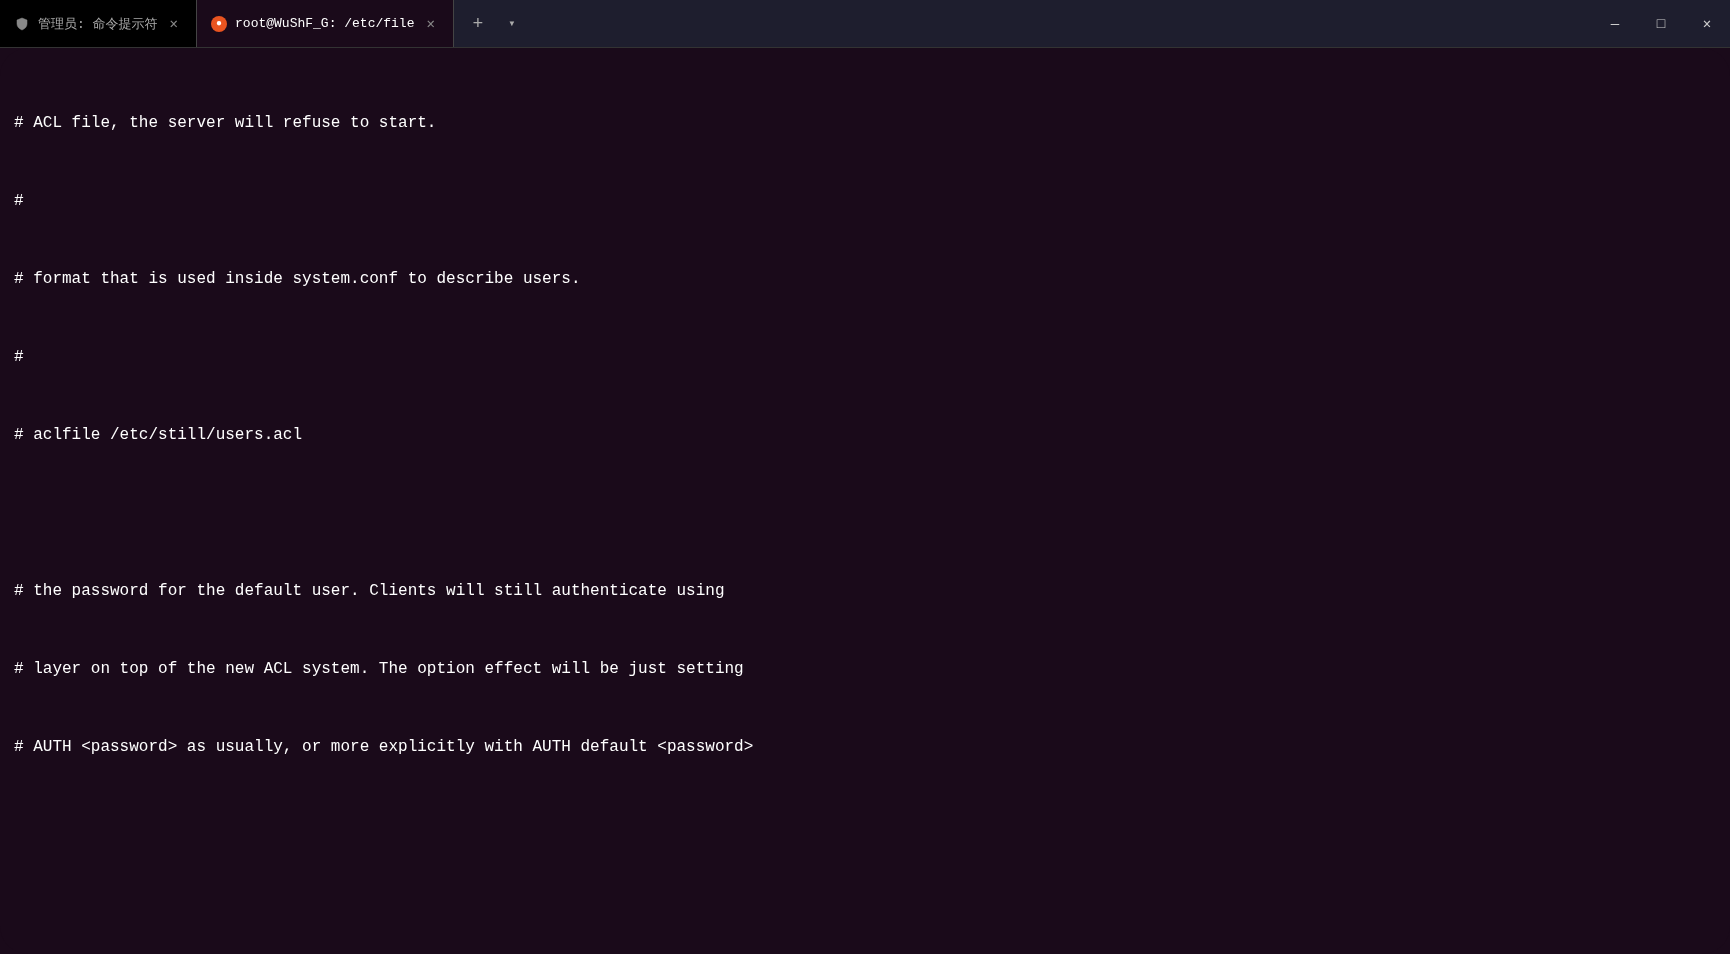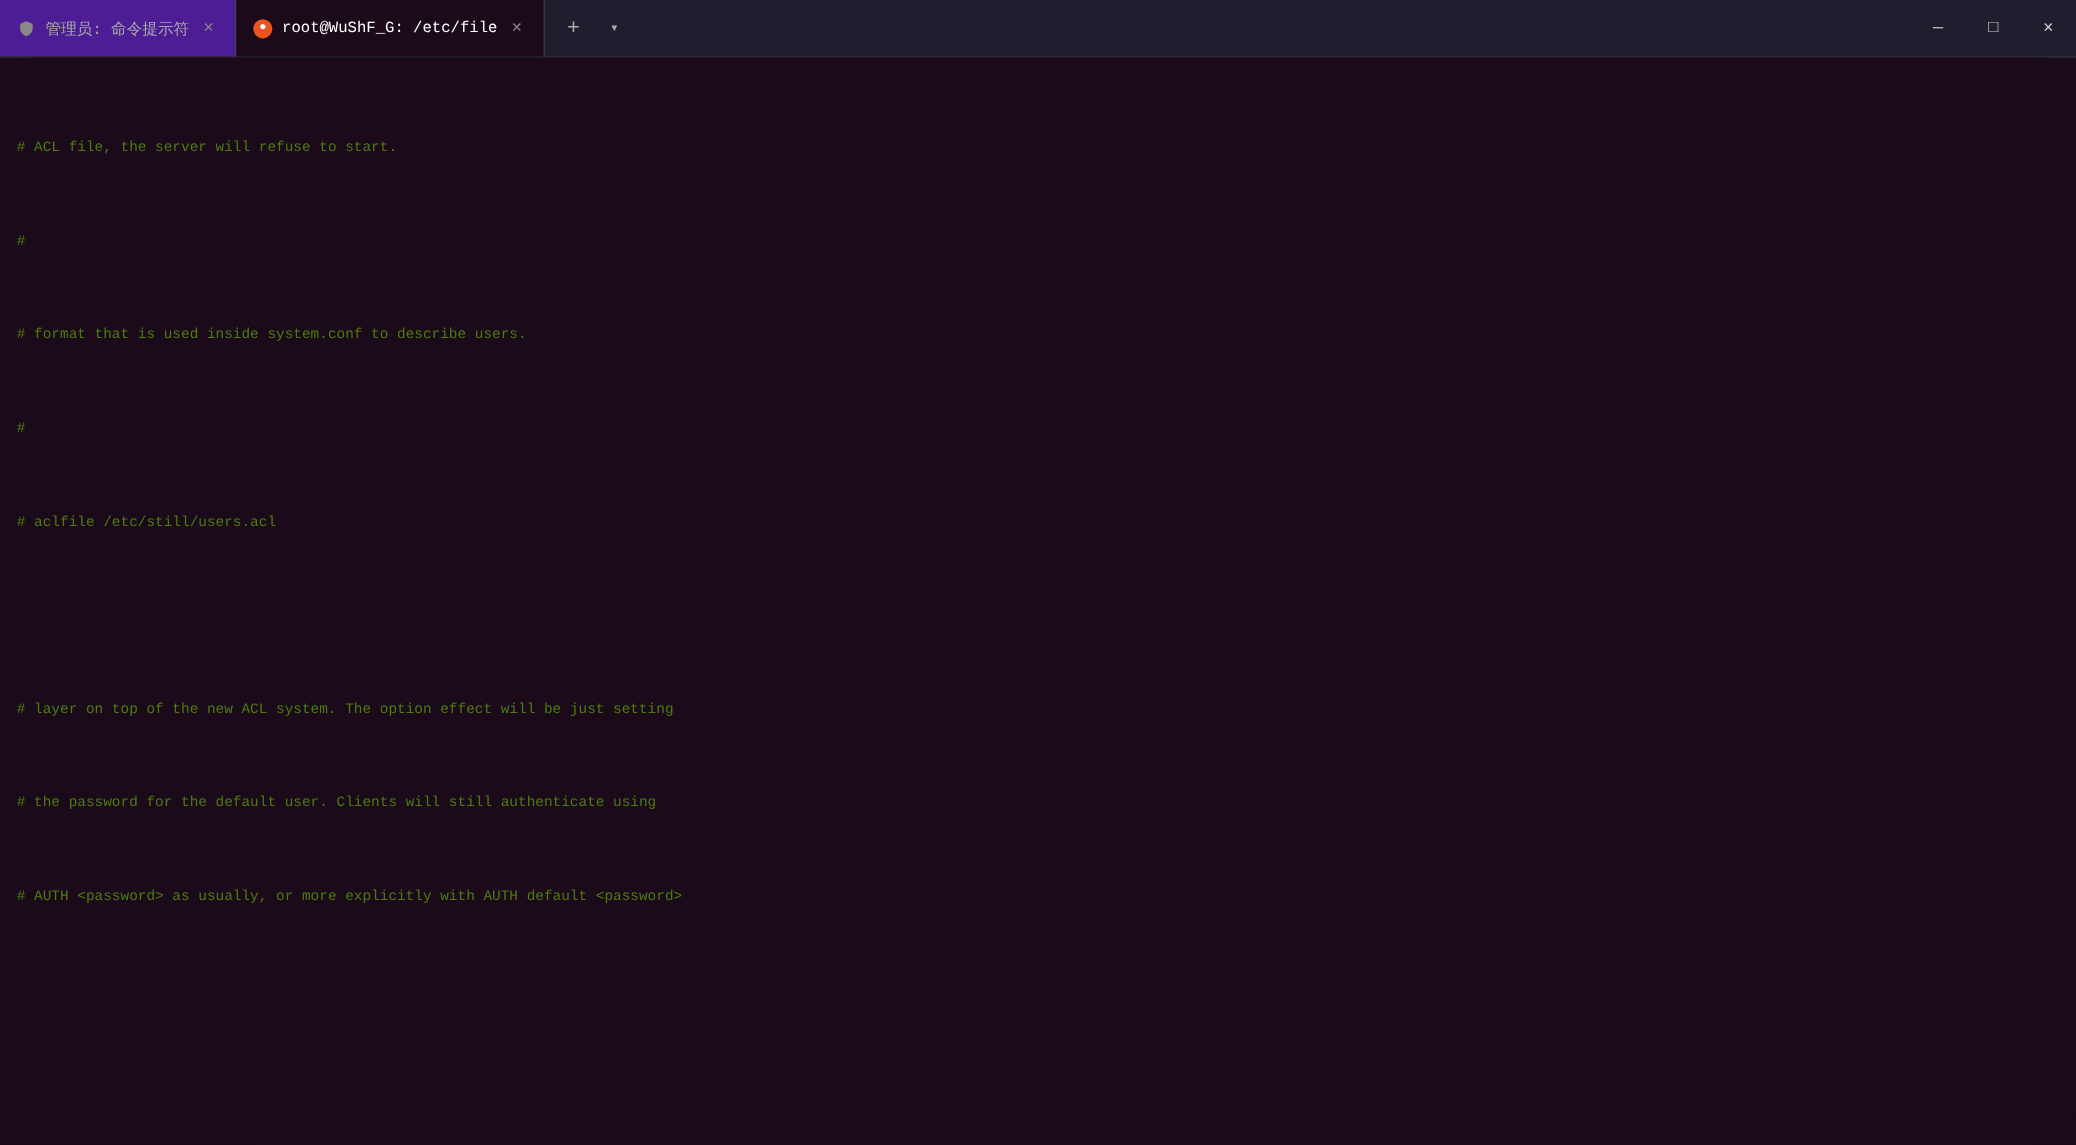--- a/index.html
+++ b/index.html
@@ -29,21 +29,21 @@
       font-size: 13px;
       color: #aaa;
       background: #2a2a3e;
       gap: 8px;
       border-right: 1px solid #444;
       cursor: pointer;
       min-width: 160px;
     }
 
     .tab.inactive {
-      background: #4c1d95;
+      background: #000000;
     }
 
     .tab.active {
       background: #1a0a1a;
       color: #fff;
     }
 
     .tab-icon-ubuntu {
       width: 16px;
       height: 16px;
@@ -118,22 +118,22 @@
       align-items: center;
       justify-content: center;
       color: #ccc;
       font-size: 14px;
       cursor: pointer;
     }
 
     
     .terminal {
       background: #1a0a1a;
-      color: #4d7c0f;
-      font-size: 12px;
+      color: #ffffff;
+      font-size: 16px;
       line-height: 26px;
       padding: 10px 14px;
       height: calc(954px - 48px);
       overflow: hidden;
       white-space: pre;
       font-family: 'Courier New', Courier, monospace;
       border-radius: 28px;
     }
 
     .line {
@@ -173,22 +173,22 @@
   </div>
 </div>
 
 <div class="terminal">
   <span class="line"># ACL file, the server will refuse to start.</span>
   <span class="line">#</span>
   <span class="line"># format that is used inside system.conf to describe users.</span>
   <span class="line">#</span>
   <span class="line"># aclfile /etc/still/users.acl</span>
   <span class="line"> </span>
+  <span class="line"># the password for the default user. Clients will still authenticate using</span>
   <span class="line"># layer on top of the new ACL system. The option effect will be just setting</span>
-  <span class="line"># the password for the default user. Clients will still authenticate using</span>
   <span class="line"># AUTH &lt;password&gt; as usually, or more explicitly with AUTH default &lt;password&gt;</span>
   
   
   
   
   
   
   
   
   

